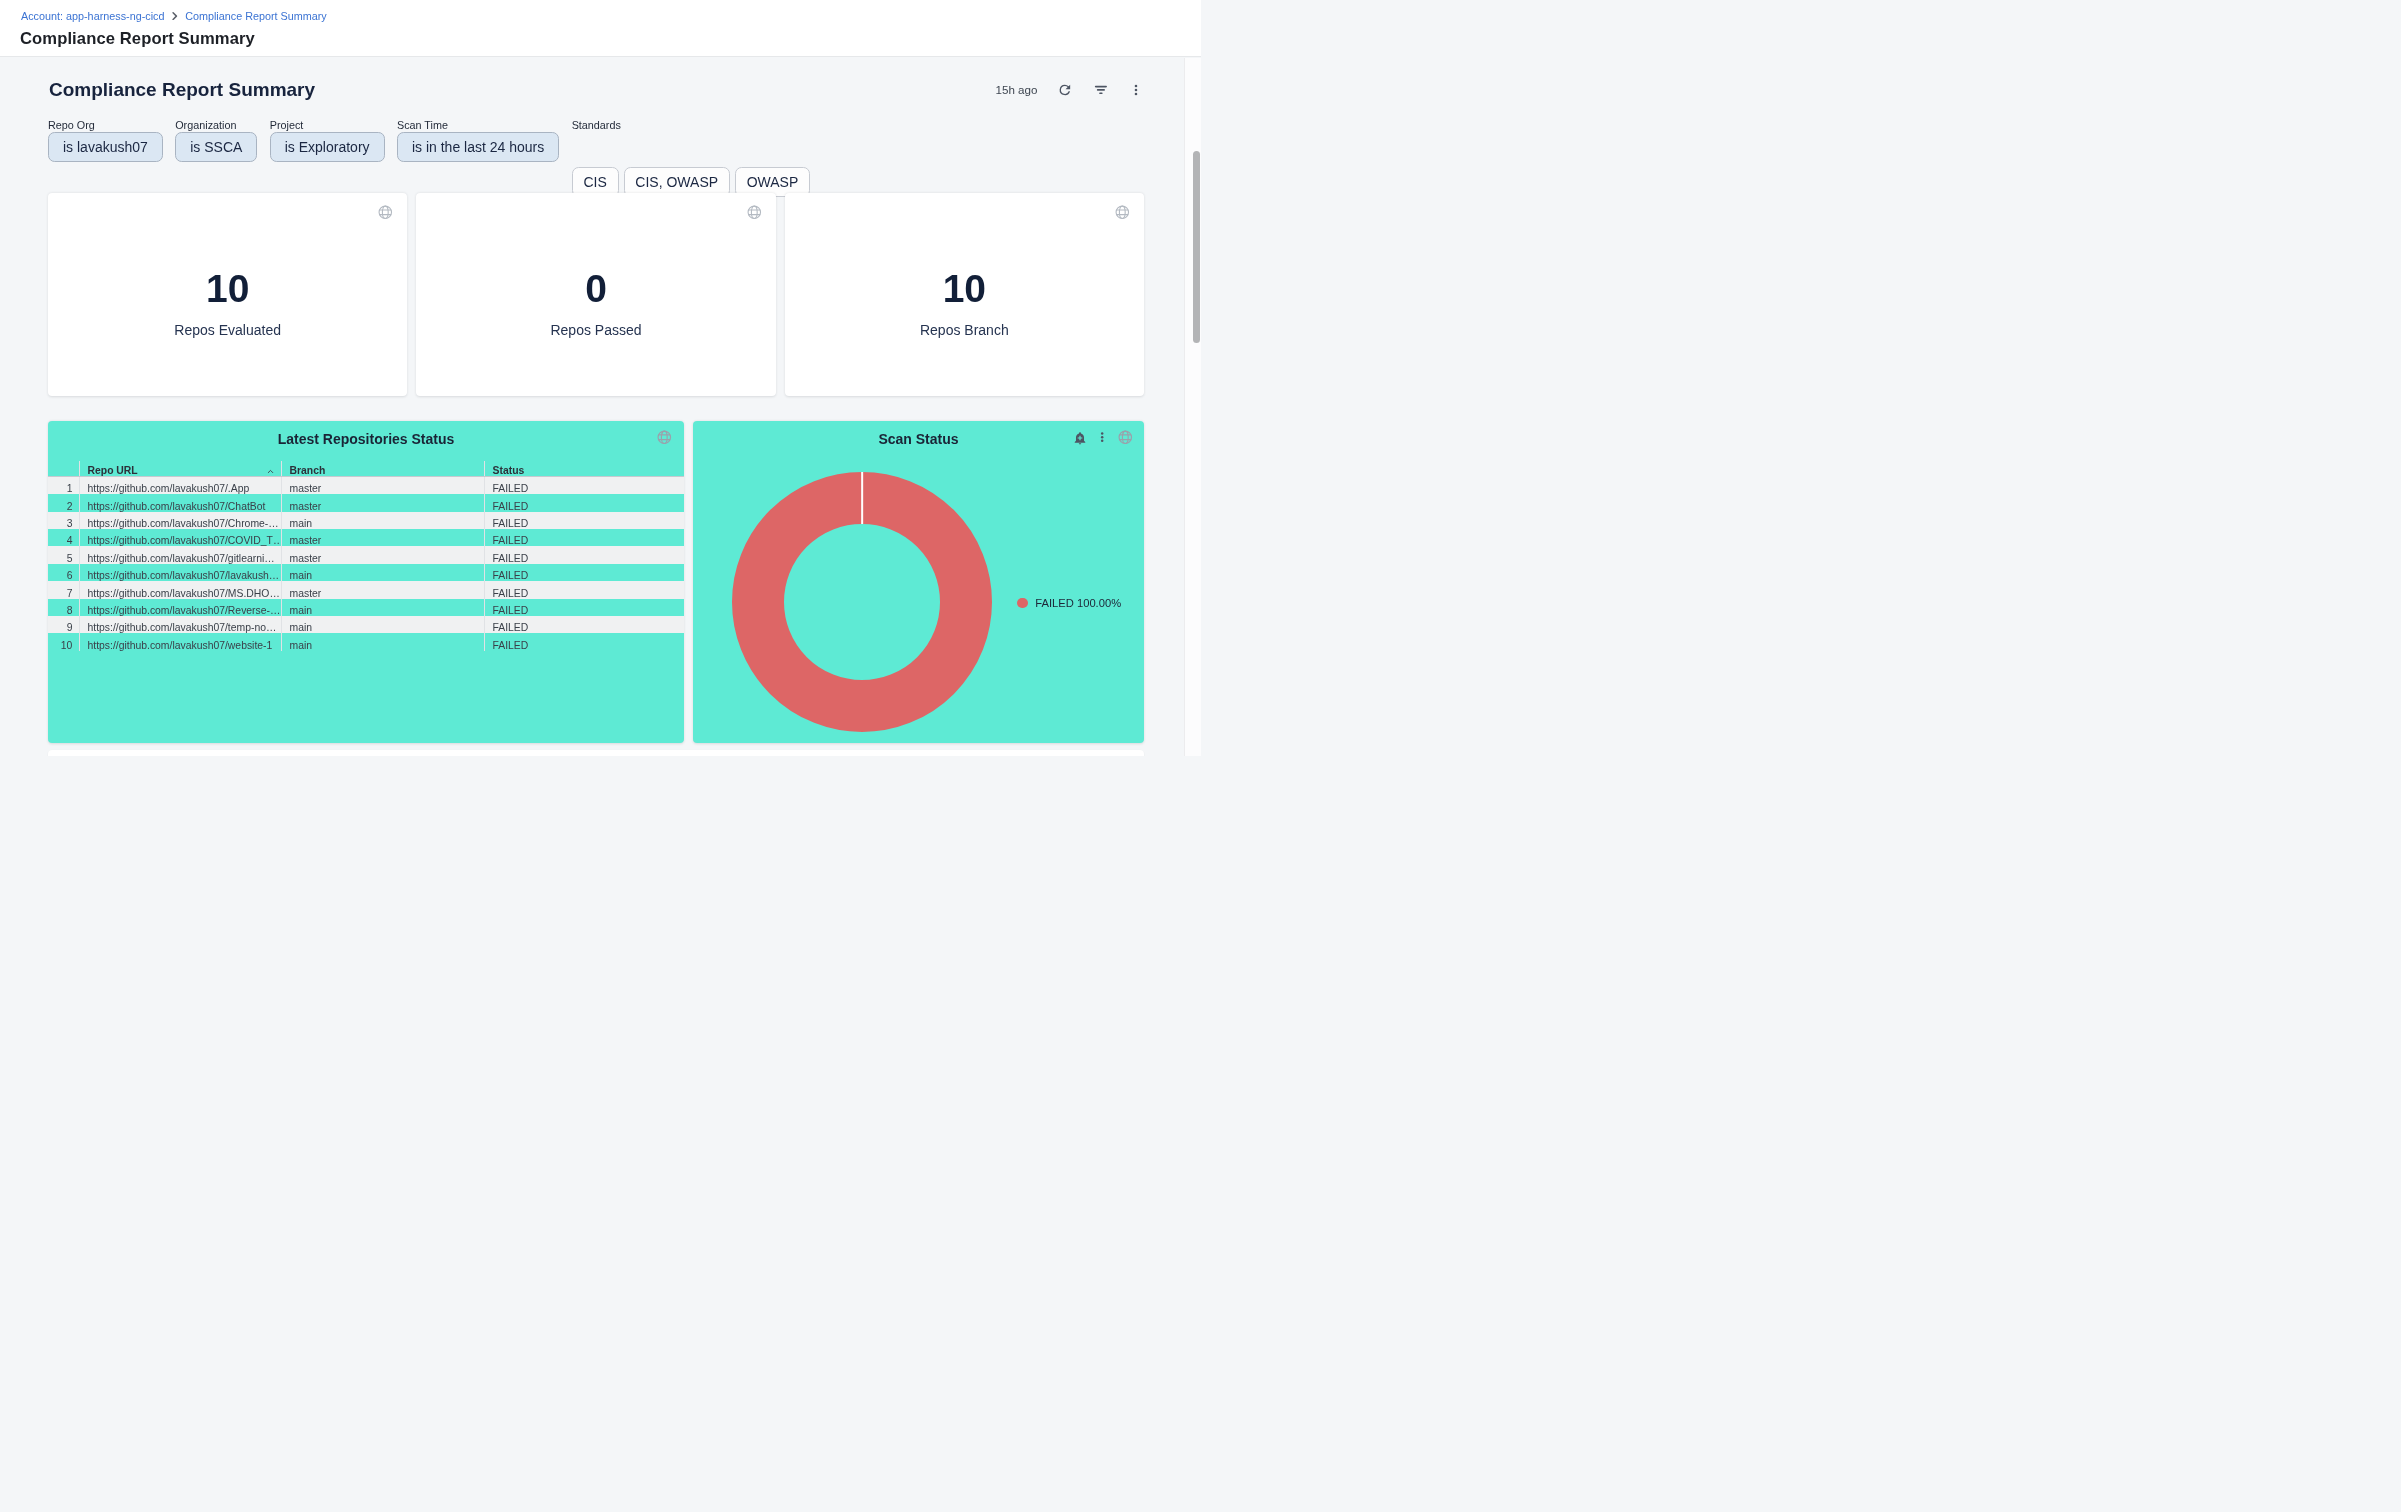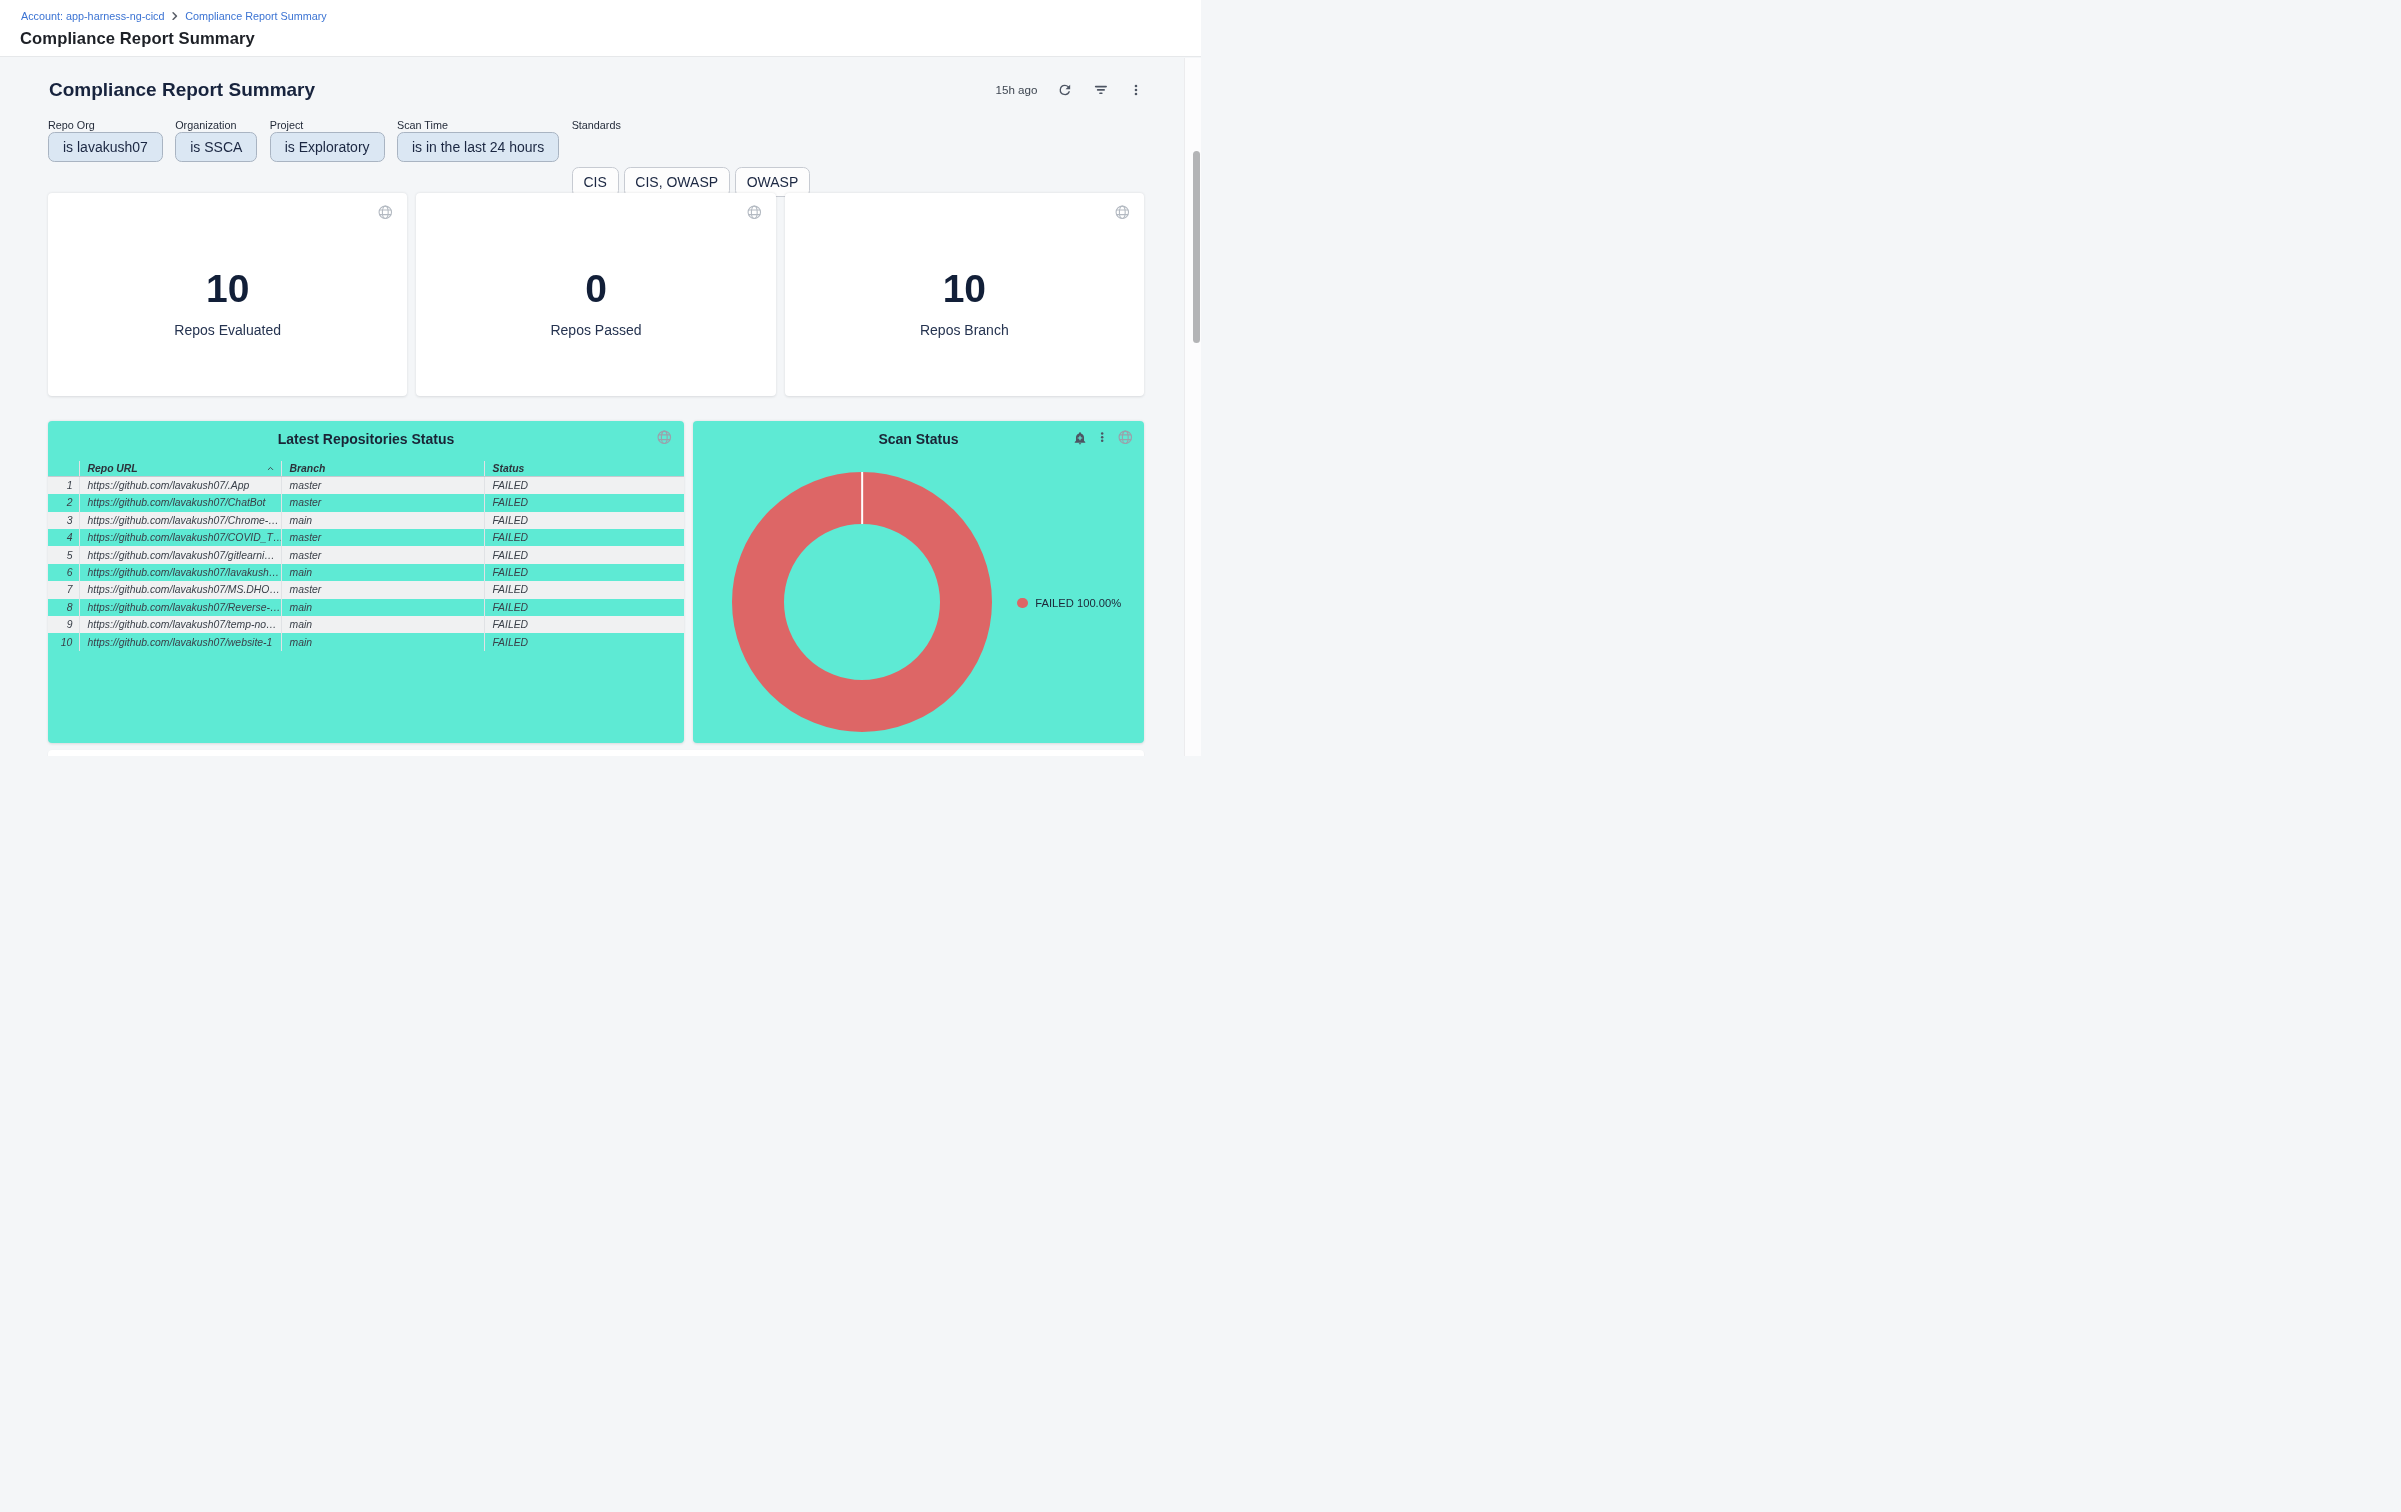--- a/index.html
+++ b/index.html
@@ -55,21 +55,21 @@
   .table-panel { width:636px; }
   .scan-panel { flex:1; }
   .panel-title { position:absolute; top:10px; left:0; right:0; text-align:center; font-size:14px; font-weight:700; color:#1a2436; }
   .panel-globe { position:absolute; top:8.3px; right:11.6px; color:#9aa1ab; cursor:pointer; }
   .scan-icons { position:absolute; top:8.3px; right:10px; display:flex; align-items:center; gap:9px; color:#555d6b; }
 
   
   .grid-table { position:absolute; top:40px; left:0; right:0; font-size:10.4px; }
   .trow { display:grid; grid-template-columns:31px 202px 203px 1fr; align-items:center; height:17.4px; color:#3a4049; }
   .trow.head { height:15.8px; font-weight:700; color:#2c313a; border-bottom:1.7px solid #c6cad0; }
-  .tcell { padding:0 0 0 7.5px; overflow:hidden; white-space:nowrap; height:100%; display:flex; align-items:center;font-style:italic; }
+  .tcell { padding:0 0 0 7.5px; overflow:hidden; white-space:nowrap; height:100%; display:flex; align-items:flex-end; }
   .tcell.cnum { justify-content:flex-end; padding:0 6.6px 0 0; }
   .trow .tcell:nth-child(2), .trow .tcell:nth-child(3), .trow .tcell:nth-child(4) { border-left:0.8px solid #e0e2e5; }
   .trow:nth-child(odd):not(.head) { background:#f0f1f2; }
   .sort-caret { margin-left:auto; margin-right:5.8px; display:flex; color:#3a4049; }
 
   
   .donut {
     position:absolute; left:39px; top:51px; width:260px; height:260px;
     border:52px solid #dd6666; border-radius:50%; cursor:pointer;
   }

